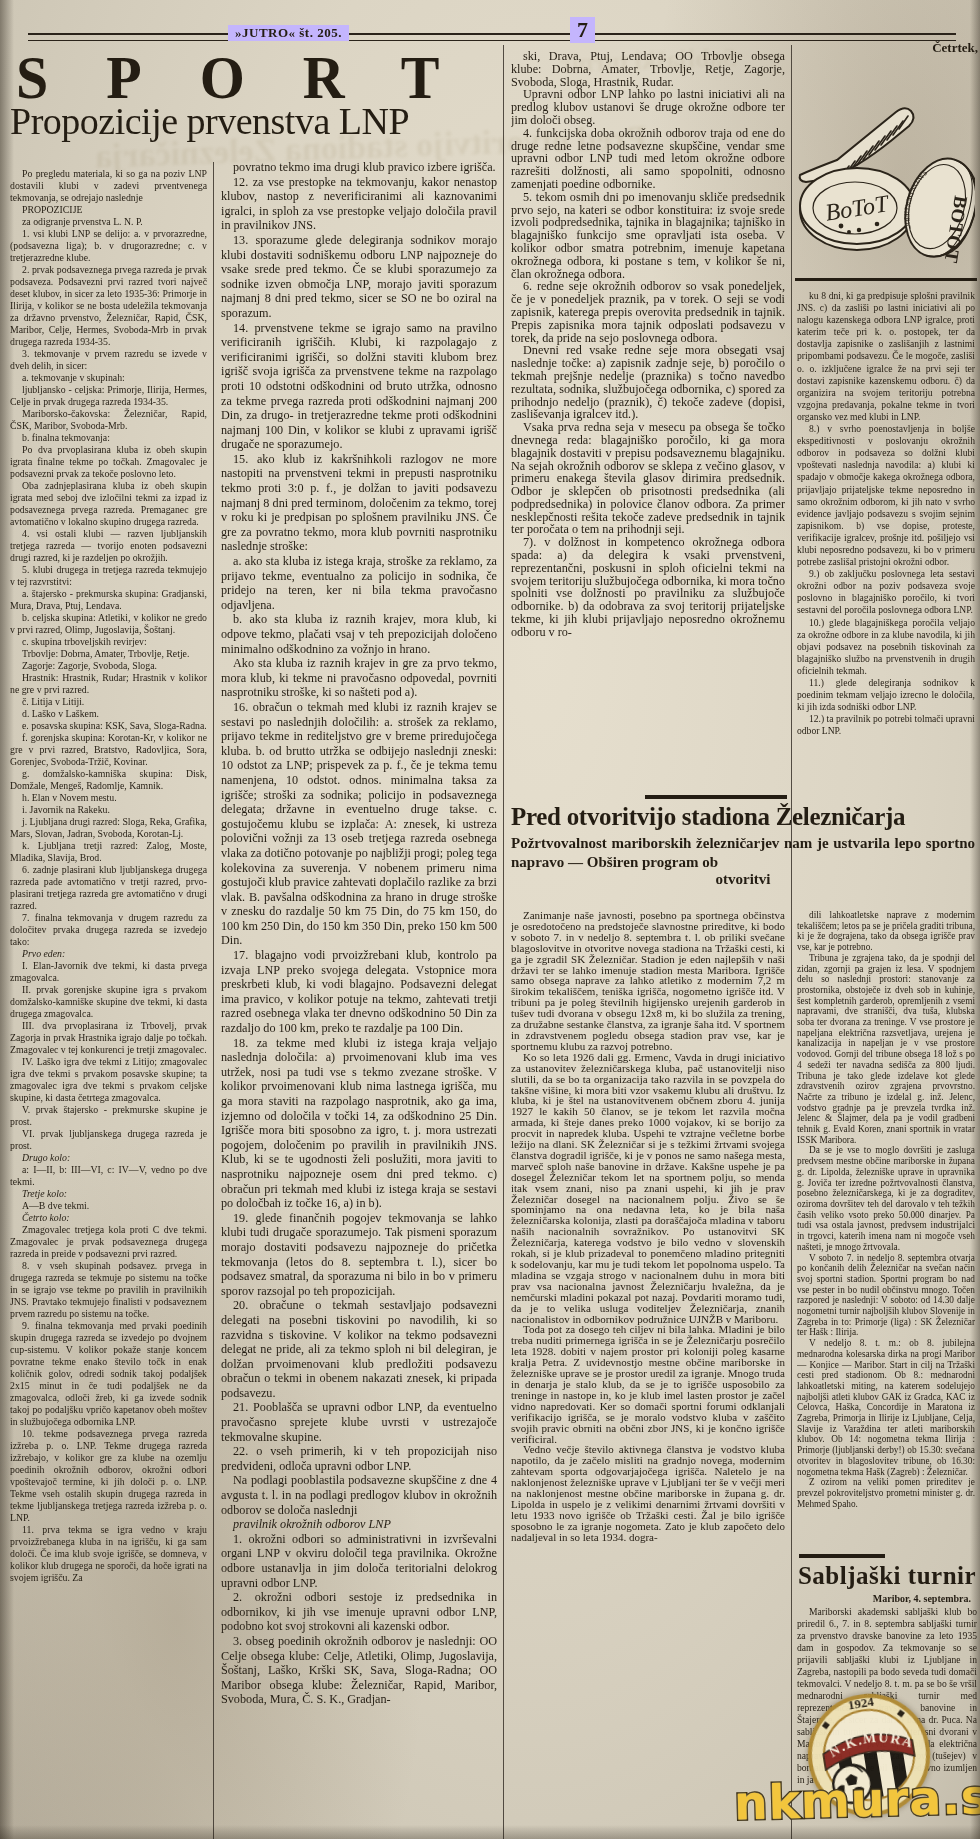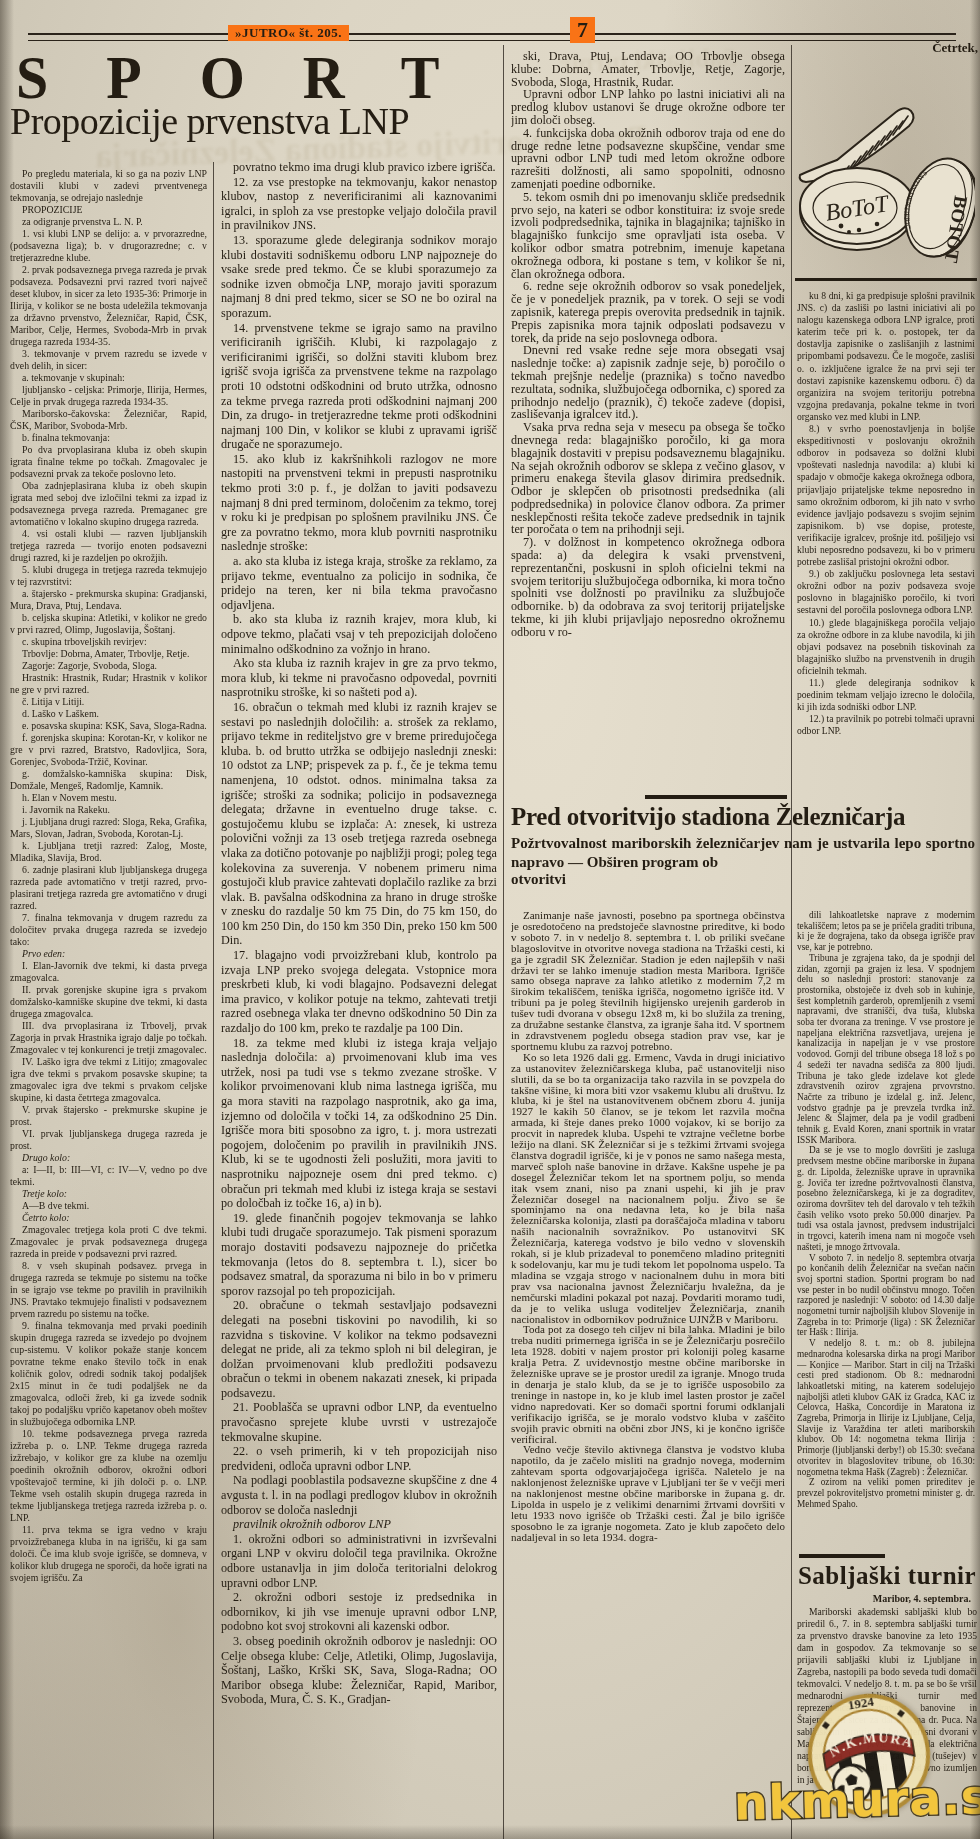--- a/index.html
+++ b/index.html
@@ -11,21 +11,21 @@
       radial-gradient(ellipse at 92% 10%, rgba(110,94,70,.25) 0%, rgba(110,94,70,0) 20%),
       radial-gradient(ellipse at 55% 35%, #e6dfce 0%, #dcd5c4 45%, #cdc6b5 82%, #b7af9e 100%);
   }
   .abs{position:absolute}
   .edge-left{left:0;top:0;bottom:0;width:14px;background:linear-gradient(90deg,rgba(35,28,18,.45),rgba(35,28,18,0));pointer-events:none}
   .edge-right{right:0;top:0;bottom:0;width:10px;background:linear-gradient(270deg,rgba(35,28,18,.38),rgba(35,28,18,0));pointer-events:none}
   .edge-bottom{left:0;bottom:0;right:0;height:14px;background:linear-gradient(0deg,rgba(35,28,18,.30),rgba(35,28,18,0));pointer-events:none}
 
   
   .mh-rule{left:28px;right:24px;top:33px;height:5px;border-top:2.5px solid #2a231a;border-bottom:1px solid #2a231a}
-  .mh-chip{background:#f97316;padding:0 7px;white-space:nowrap}
+  .mh-chip{background:#c4b5fd;padding:0 7px;white-space:nowrap}
   .mh-left{left:228px;top:25px;font-size:13px;font-weight:bold;letter-spacing:.5px}
   .mh-page{left:570px;top:17px;font-size:22px;font-weight:bold}
   .mh-right{right:2px;top:40px;font-size:13px;font-weight:bold}
 
   
   .sport{left:16px;top:44px;width:500px;font-weight:bold;font-size:58px;letter-spacing:58px;white-space:nowrap;transform:scaleY(1.05)}
   .lnp-head{left:10px;top:99px;width:500px;font-weight:normal;font-size:38px;letter-spacing:-.5px;white-space:nowrap}
 
   
   .ghost{color:#7d6b3e;opacity:.10;font-weight:bold;transform:scaleX(-1) rotate(2deg);filter:blur(1.5px);white-space:nowrap;pointer-events:none}
@@ -52,21 +52,21 @@
   .vdiv3{left:791px;top:45px;height:1794px}
 
   .hbar{background:#241d13}
   .stadium-bar{left:645px;top:795px;width:142px;height:4px}
   .ad-rule{left:795px;top:278px;width:182px;height:3px}
   .fencing-bar{left:799px;top:1554px;width:86px;height:4px}
 
   .stadium-head{left:511px;top:803px;width:464px}
   .stadium-headline{font-weight:bold;font-size:25px;white-space:nowrap;letter-spacing:-.3px;text-align:left}
   .stadium-sub{font-weight:bold;font-size:15px;line-height:18.5px;text-align:justify;margin-top:3px}
-  .stadium-sub-tail{font-weight:bold;font-size:15px;}
+  .stadium-sub-tail{font-weight:bold;font-size:15px;text-align:center}
 
   .ad-box{left:797px;top:80px;width:178px;height:196px}
 
   .fencing{left:797px;top:1562px;width:180px;height:277px;overflow:hidden}
   .fencing-headline{font-weight:bold;font-size:25px;text-align:center;letter-spacing:.5px}
   .fencing-date{font-weight:bold;font-size:10px;text-align:right;padding-right:6px;margin:3px 0 2px}
   .fencing-body{font-size:9.6px;line-height:12px}
 
   .logo{left:806px;top:1692px;width:126px;height:126px;transform:rotate(-9deg);opacity:.97;filter:drop-shadow(0 0 3px rgba(60,45,20,.4))}
   .nkmura{left:734px;top:1772px;font-family:"DejaVu Sans","Liberation Sans",sans-serif;font-weight:bold;font-size:47px;letter-spacing:1px;color:#f2c53d;-webkit-text-stroke:3px #32270f;paint-order:stroke fill;transform:rotate(-1.5deg);text-shadow:0 0 2px rgba(255,235,170,.8)}

